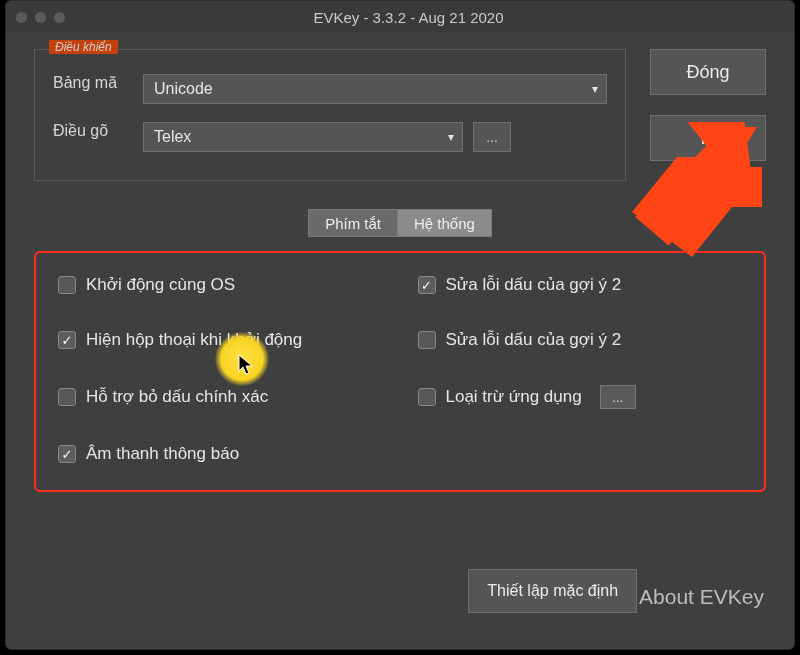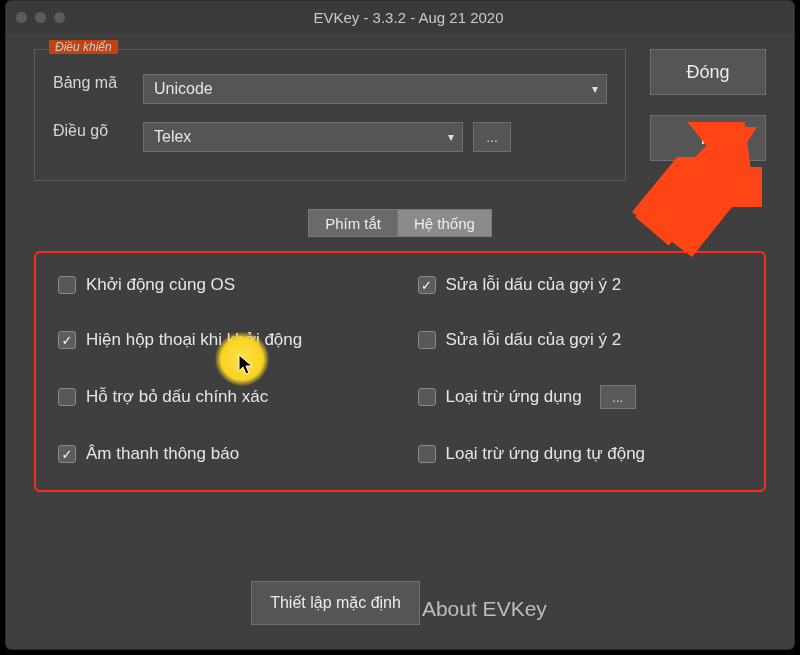--- a/index.html
+++ b/index.html
@@ -48,22 +48,22 @@
   .chk-row{ display:flex; align-items:center; color:#e6e6e6; font-size:17px; gap:10px;}
   .ck{ width:18px; height:18px; border:1px solid #8a8a8a; border-radius:3px;
        background:#585858; display:flex; align-items:center; justify-content:center;
        color:#fff; font-size:13px; line-height:1;}
   .ck.on{ background:#5d5d5d; }
   .ck.on::before{ content:"✓"; }
   .mini-btn{ width:36px; height:24px; background:#5a5a5a; border:1px solid #777;
              display:flex; align-items:center; justify-content:center; color:#ddd;
              font-size:13px; margin-left:8px;}
   
-  .footer{ position:absolute; left:0; right:0; bottom:4px; display:flex;
-           justify-content:center; align-items:flex-end;}
+  .footer{ position:absolute; left:0; right:0; bottom:16px; display:flex;
+           justify-content:flex-end; align-items:flex-end;}
   .def-btn{ height:44px; padding:0 18px; background:#555; border:1px solid #6f6f6f;
             color:#ececec; font-size:16px; display:flex; align-items:center;}
   .about{ color:#bdbdbd; font-size:21px; padding:4px 2px;}
   
   .highlight{ position:absolute; width:54px; height:54px; border-radius:50%;
               background: radial-gradient(circle, #ffe24a 0%, #f8d322 55%, rgba(248,211,34,0) 72%);
               left:215px; top:332px; pointer-events:none;}
   .cursor{ position:absolute; left:238px; top:354px; pointer-events:none;}
   .cursor svg{ display:block;}
   
@@ -141,24 +141,20 @@
           <label class="chk-row">
             <span class="ck"></span>
             <span>Loại trừ ứng dụng</span>
             <span class="mini-btn">...</span>
           </label>
 
           <label class="chk-row">
             <span class="ck on"></span>
             <span>Âm thanh thông báo</span>
           </label>
-          <label class="chk-row">
-            <span class="ck"></span>
-            <span>Loại trừ ứng dụng tự động</span>
-          </label>
         </div>
       </div>
 
       <div class="footer">
         <div class="def-btn">Thiết lập mặc định</div>
         <div class="about">About EVKey</div>
       </div>
 
     </div>
   </div>

